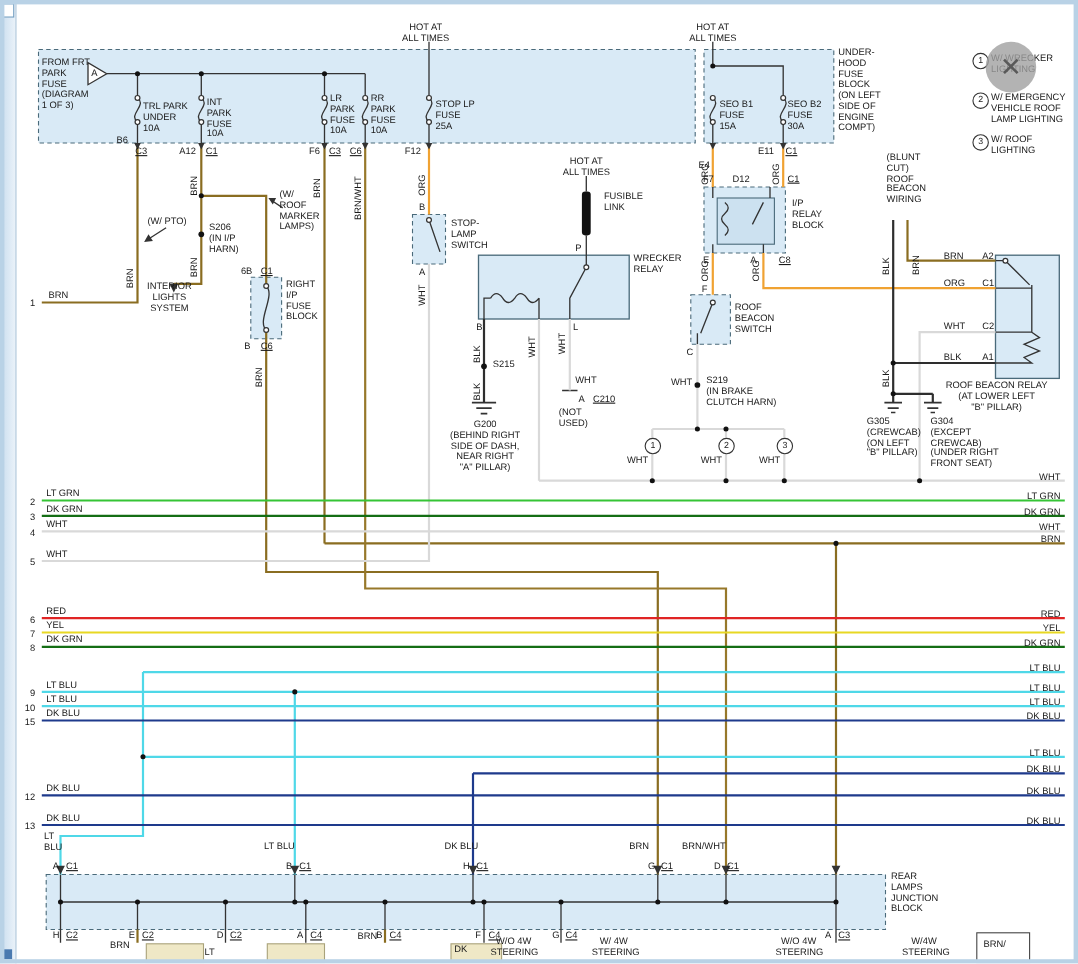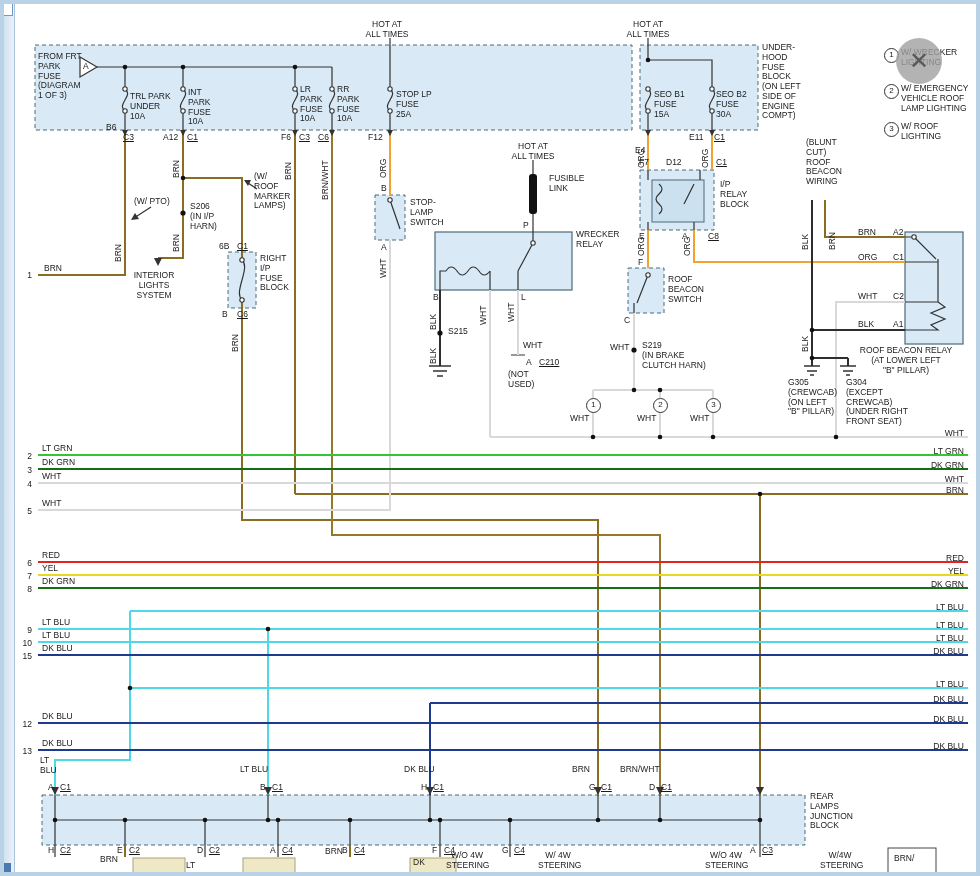--- a/index.html
+++ b/index.html
@@ -264,38 +264,43 @@
 MARKER
 LAMPS)</div>
   <div class="lbl" style="left:260px;top:254px">RIGHT
 I/P
 FUSE
 BLOCK</div>
   <div class="lbl" style="left:219px;top:242px">6B</div>
   <div class="lbl u" style="left:237px;top:242px">C1</div>
   <div class="lbl" style="left:222px;top:310px">B</div>
   <div class="lbl u" style="left:237px;top:310px">C6</div>
-  <div class="lbl ctr" style="left:124px;top:271px;width:60px">INTERIOR
+  <div class="lbl ctr" style="left:124px;top:256px;width:60px">INTERIOR
 LIGHTS
 SYSTEM</div>
   <div class="lbl" style="left:44px;top:264px">BRN</div>
 
   <div class="lbl" style="left:410px;top:198px">STOP-
 LAMP
 SWITCH</div>
   <div class="lbl" style="left:381px;top:184px">B</div>
   <div class="lbl" style="left:381px;top:243px">A</div>
   <div class="lbl" style="left:549px;top:174px">FUSIBLE
 LINK</div>
   <div class="lbl" style="left:576px;top:230px">WRECKER
 RELAY</div>
   <div class="lbl" style="left:523px;top:221px">P</div>
   <div class="lbl" style="left:433px;top:293px">B</div>
   <div class="lbl" style="left:521px;top:293px">L</div>
   <div class="lbl" style="left:448px;top:327px">S215</div>
+  <div class="lbl ctr" style="left:398px;top:381px;width:86px">G200
+(BEHIND RIGHT
+SIDE OF DASH,
+NEAR RIGHT
+"A" PILLAR)</div>
   <div class="lbl" style="left:523px;top:341px">WHT</div>
   <div class="lbl" style="left:526px;top:358px">A</div>
   <div class="lbl u" style="left:539px;top:358px">C210</div>
   <div class="lbl" style="left:508px;top:370px">(NOT
 USED)</div>
   <div class="lbl" style="left:610px;top:343px">WHT</div>
   <div class="lbl" style="left:642px;top:341px">S219
 (IN BRAKE
 CLUTCH HARN)</div>
   <div class="lbl" style="left:624px;top:316px">C</div>

